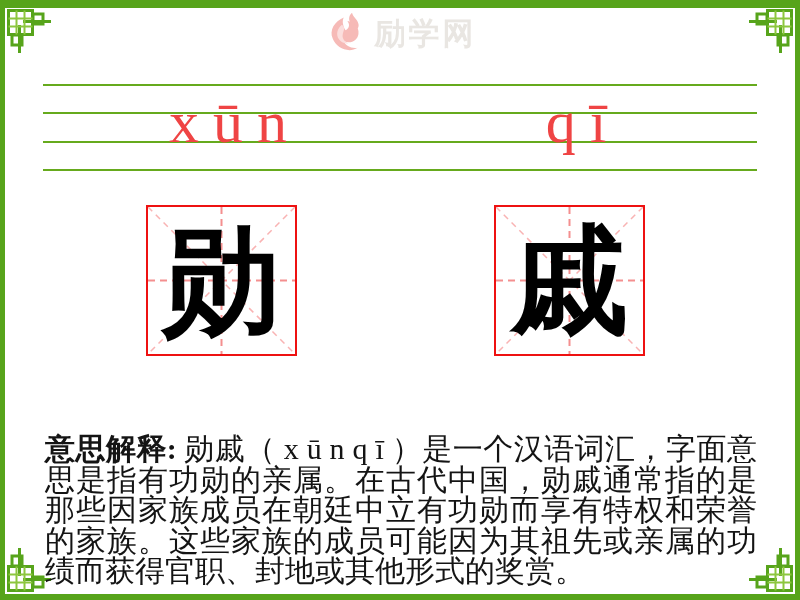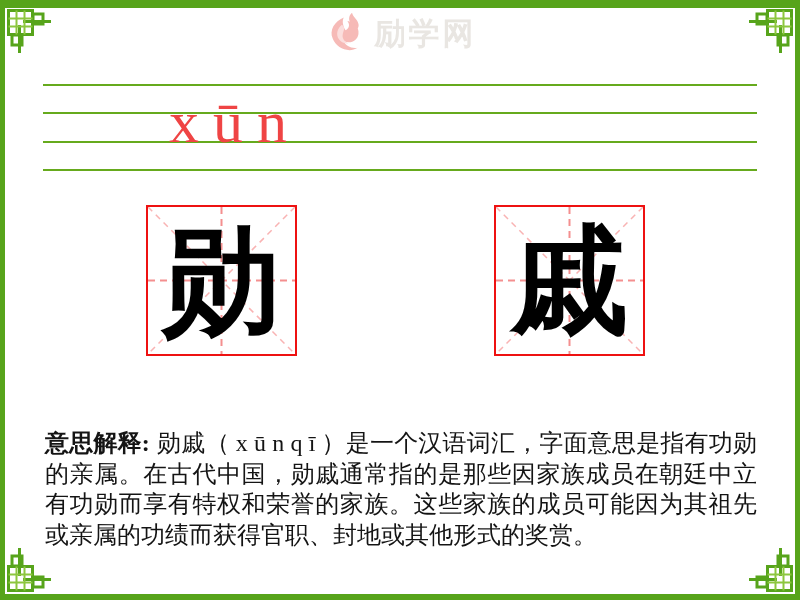--- a/index.html
+++ b/index.html
@@ -55,21 +55,21 @@
   .charbox.b2{left:494px;}
   .charbox svg{position:absolute;left:0;top:0;width:147px;height:147px;}
   .hanzi{
     position:absolute;left:0;top:0;width:147px;height:147px;
     line-height:150px;text-align:center;
     font-size:118px;font-weight:bold;color:#000;
   }
   
   .definition{
     position:absolute;left:45px;top:404px;width:712px;
-    font-size:24px;line-height:30.5px;color:var(--text-black,#141414);
+    font-size:30px;line-height:30.5px;color:var(--text-black,#141414);
     text-align:justify;
   }
   .def-label{font-weight:bold;margin-right:7px;}
 </style>
 </head>
 <body>
 
 <div class="frame top"></div>
 <div class="frame bottom"></div>
 <div class="frame left"></div>
@@ -140,20 +140,21 @@
   </svg>
   <span class="site">励学网</span>
 </div>
 
 <div class="pinyin-grid">
   <div class="pg-line l1"></div>
   <div class="pg-line l2"></div>
   <div class="pg-line l3"></div>
   <div class="pg-line l4"></div>
   <span class="pinyin p1">xūn</span>
+  <span class="pinyin p2">qī</span>
 </div>
 
 <div class="charbox b1">
   <svg viewBox="0 0 147 147">
     <line x1="0" y1="0" x2="147" y2="147" stroke="#f9b3b3" stroke-width="1.5" stroke-dasharray="6 5"></line>
     <line x1="147" y1="0" x2="0" y2="147" stroke="#f9b3b3" stroke-width="1.5" stroke-dasharray="6 5"></line>
     <line x1="73.5" y1="0" x2="73.5" y2="147" stroke="#f48f8f" stroke-width="2" stroke-dasharray="7 5"></line>
     <line x1="0" y1="73.5" x2="147" y2="73.5" stroke="#f48f8f" stroke-width="2" stroke-dasharray="7 5"></line>
   </svg>
   <div class="hanzi">勋</div>

